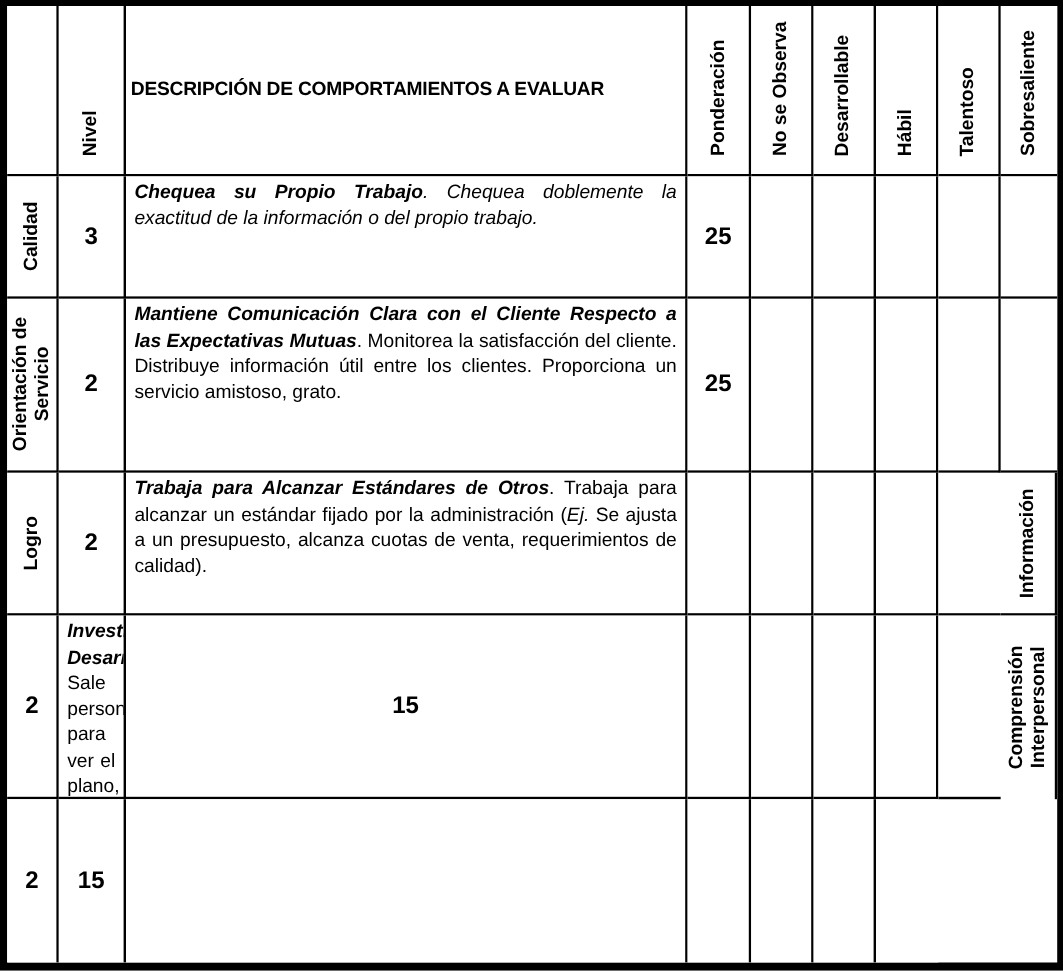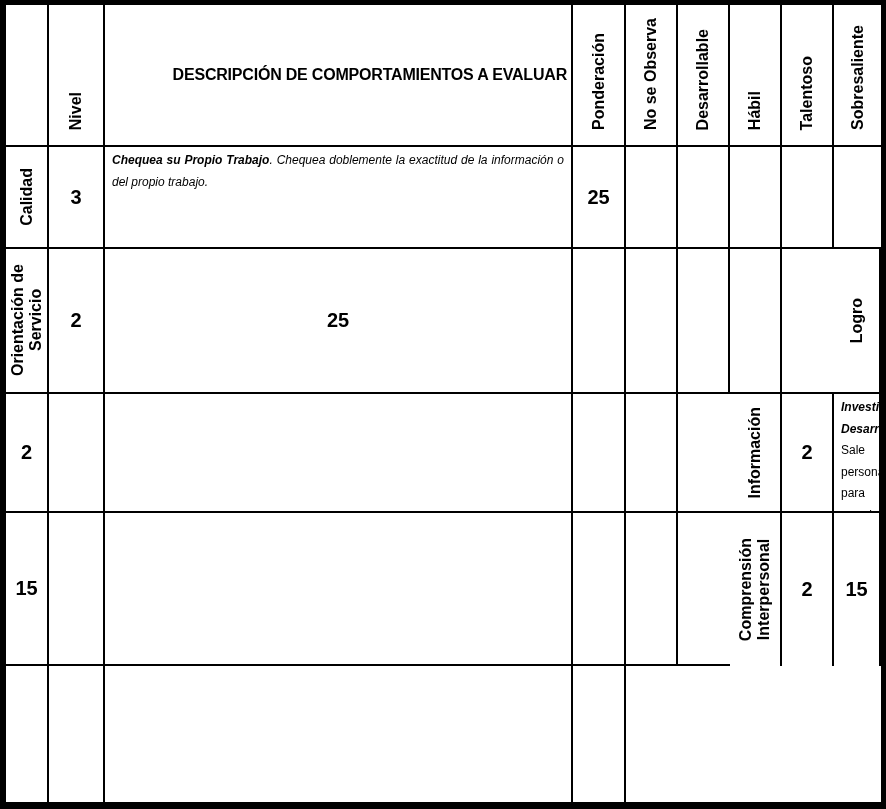--- a/index.html
+++ b/index.html
@@ -38,30 +38,30 @@
     font-size: 16px;
   }
   
   .cat { display: flex; align-items: center; justify-content: center; }
   .cat .v { white-space: pre-line; text-align: center; line-height: 1.12; }
   
   .hrot { display: flex; align-items: flex-end; justify-content: center; padding-bottom: 15px; }
   .hrot .v { white-space: nowrap; }
 
   .hdesc {
-    display: flex; align-items: center; justify-content: flex-end;
+    display: flex; align-items: center; justify-content: flex-start;
     font-weight: bold; font-size: 16px; text-align: center;
     padding: 0 4px; letter-spacing: -0.2px;
   }
   .niv, .pond {
     display: flex; align-items: center; justify-content: center;
     font-weight: bold; font-size: 20px;
   }
   .desc {
-    font-size: 12px;
+    font-size: 16px;
     line-height: 21.5px;
     text-align: justify;
     padding: 3px 7px 0 7px;
   }
   .seg-bi { font-weight: bold; font-style: italic; }
   .seg-i  { font-style: italic; }
   .seg-r  { font-weight: normal; font-style: normal; }
 </style>
 </head>
 <body>
@@ -110,35 +110,37 @@
   <div class="c"></div>
   <div class="c lc"></div>
 
   <div class="c cat">
     <span class="v">Orientación de
 Servicio</span>
   </div>
   <div class="c niv">
     <span>2</span>
   </div>
+  <div class="c desc"><span class="seg-bi">Mantiene Comunicación Clara con el Cliente Respecto a las Expectativas Mutuas</span><span class="seg-r">. Monitorea la satisfacción del cliente. Distribuye información útil entre los clientes. Proporciona un servicio amistoso, grato.</span></div>
   <div class="c pond">
     <span>25</span>
   </div>
   <div class="c"></div>
   <div class="c"></div>
   <div class="c"></div>
   <div class="c"></div>
   <div class="c lc"></div>
 
   <div class="c cat">
     <span class="v">Logro</span>
   </div>
   <div class="c niv">
     <span>2</span>
   </div>
+  <div class="c desc"><span class="seg-bi">Trabaja para Alcanzar Estándares de Otros</span><span class="seg-r">. Trabaja para alcanzar un estándar fijado por la administración (</span><span class="seg-i">Ej.</span><span class="seg-r"> Se ajusta a un presupuesto, alcanza cuotas de venta, requerimientos de calidad).</span></div>
   <div class="c"></div>
   <div class="c"></div>
   <div class="c"></div>
   <div class="c"></div>
   <div class="c lc"></div>
 
   <div class="c cat">
     <span class="v">Información</span>
   </div>
   <div class="c niv">

